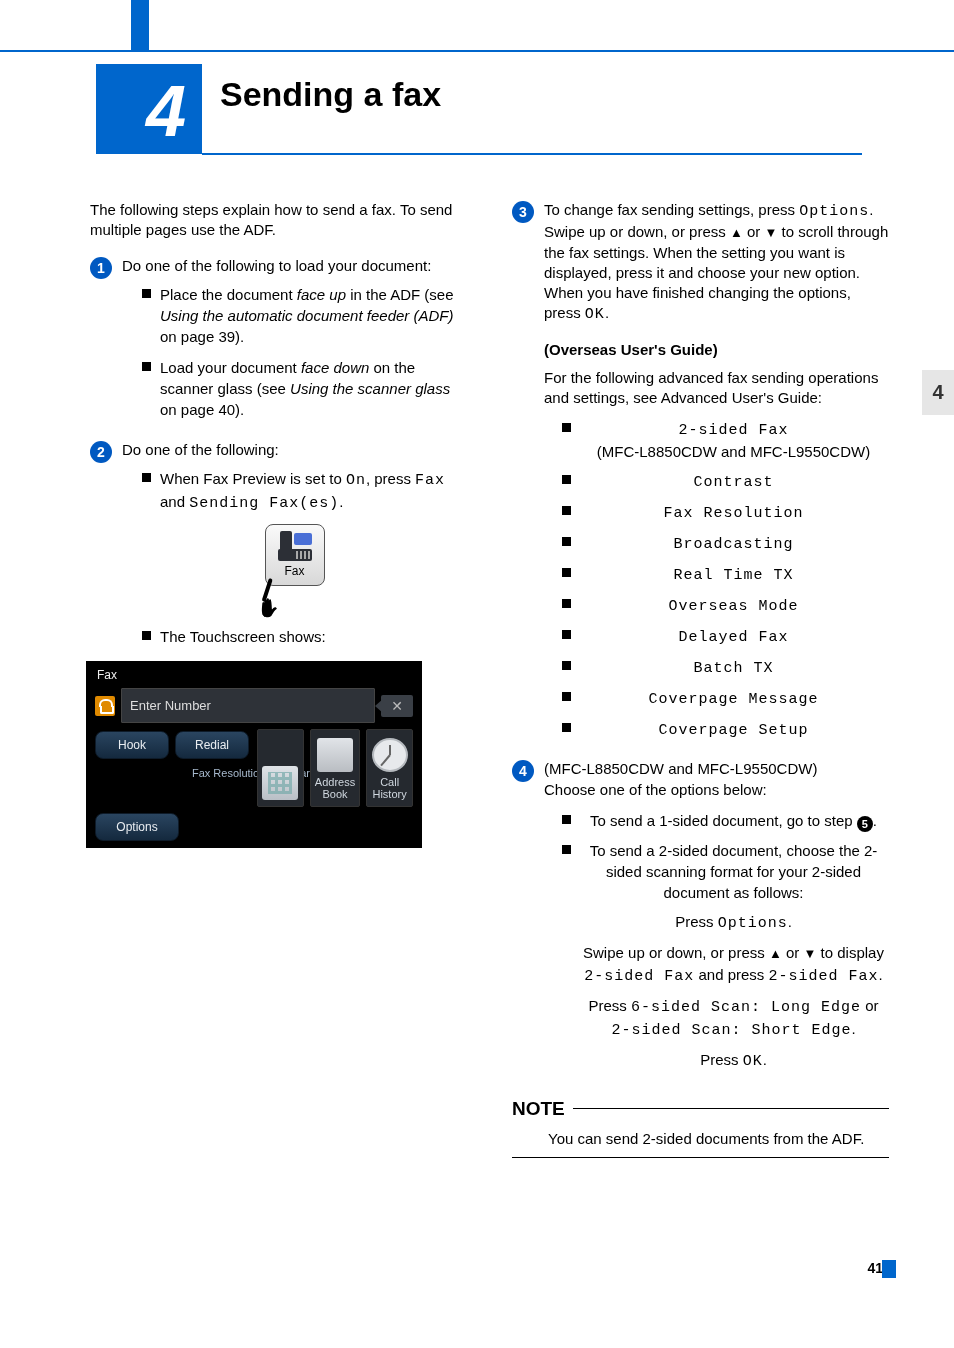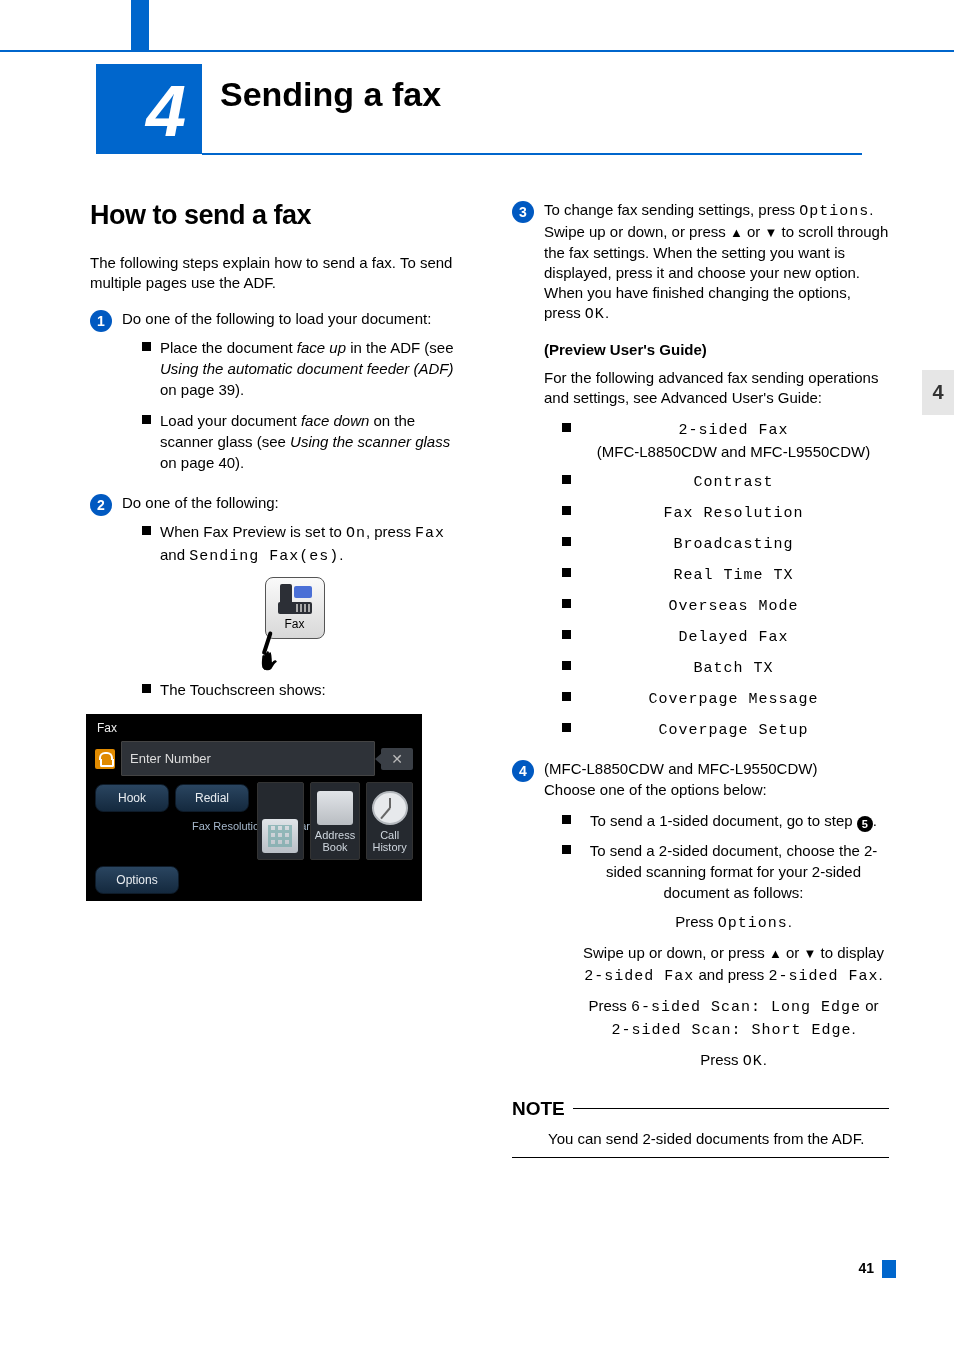--- a/index.html
+++ b/index.html
@@ -154,41 +154,40 @@
   .note-line { flex: 1; height: 1px; background: #000; }
   .note-body { padding: 8px 0 8px 36px; font-size: 15px; line-height: 1.4; }
   .note-bottom { height: 1px; background: #000; }
 
   .side-tab {
     position: absolute; right: 0; top: 370px; width: 32px; height: 45px;
     background: #e6e6e6; color: #333; font-size: 20px; font-weight: bold;
     display: flex; align-items: center; justify-content: center;
   }
 
-  .page-num { position: absolute; right: 80px; bottom: 72px; font-weight: bold; font-size: 14px; }
+  .page-num { position: absolute; right: 71px; bottom: 72px; font-weight: bold; font-size: 14px; }
   .page-mark { position: absolute; right: 58px; bottom: 70px; width: 14px; height: 18px; background: #0066cc; }
 </style>
 </head>
 <body>
 
 <div class="top-line"></div>
 <div class="top-tab"></div>
 
 <div class="chapter-block">
   <span class="chapter-num">4</span>
 </div>
 <div class="chapter-title">Sending a fax</div>
 <div class="chapter-underline"></div>
 
 <div class="side-tab">4</div>
 
 <div class="col-wrap">
 
   <div class="col">
-    <h2 class="section-title">How to send a fax</h2>
     <p class="intro">The following steps explain how to send a fax. To send multiple pages use the ADF.</p>
 
     <div class="step">
       <div class="step-num">1</div>
       <div class="step-body">
         <span>Do one of the following to load your document:</span>
         <ul class="bullets">
           <li>
             <span>Place the document </span><em>face up</em><span> in the ADF (see </span><em>Using the automatic document feeder (ADF)</em><span> on page 39).</span>
           </li>
@@ -267,21 +266,21 @@
     </div>
   </div>
 
   <div class="col">
 
     <div class="step">
       <div class="step-num">3</div>
       <div class="step-body">
         <span>To change fax sending settings, press </span><span class="mono">Options</span><span>. Swipe up or down, or press </span><span class="arrow">▲</span><span> or </span><span class="arrow">▼</span><span> to scroll through the fax settings. When the setting you want is displayed, press it and choose your new option. When you have finished changing the options, press </span><span class="mono">OK</span><span>.</span>
 
-        <div class="advanced-heading">(Preview User's Guide)</div>
+        <div class="advanced-heading">(Overseas User's Guide)</div>
         <p class="sub">For the following advanced fax sending operations and settings, see Advanced User's Guide:</p>
         <ul class="sq" style="margin-top:10px;">
           <li><span class="mono">2-sided Fax</span><br><span>(MFC-L8850CDW and MFC-L9550CDW)</span></li>
           <li><span class="mono">Contrast</span></li>
           <li><span class="mono">Fax Resolution</span></li>
           <li><span class="mono">Broadcasting</span></li>
           <li><span class="mono">Real Time TX</span></li>
           <li><span class="mono">Overseas Mode</span></li>
           <li><span class="mono">Delayed Fax</span></li>
           <li><span class="mono">Batch TX</span></li>

